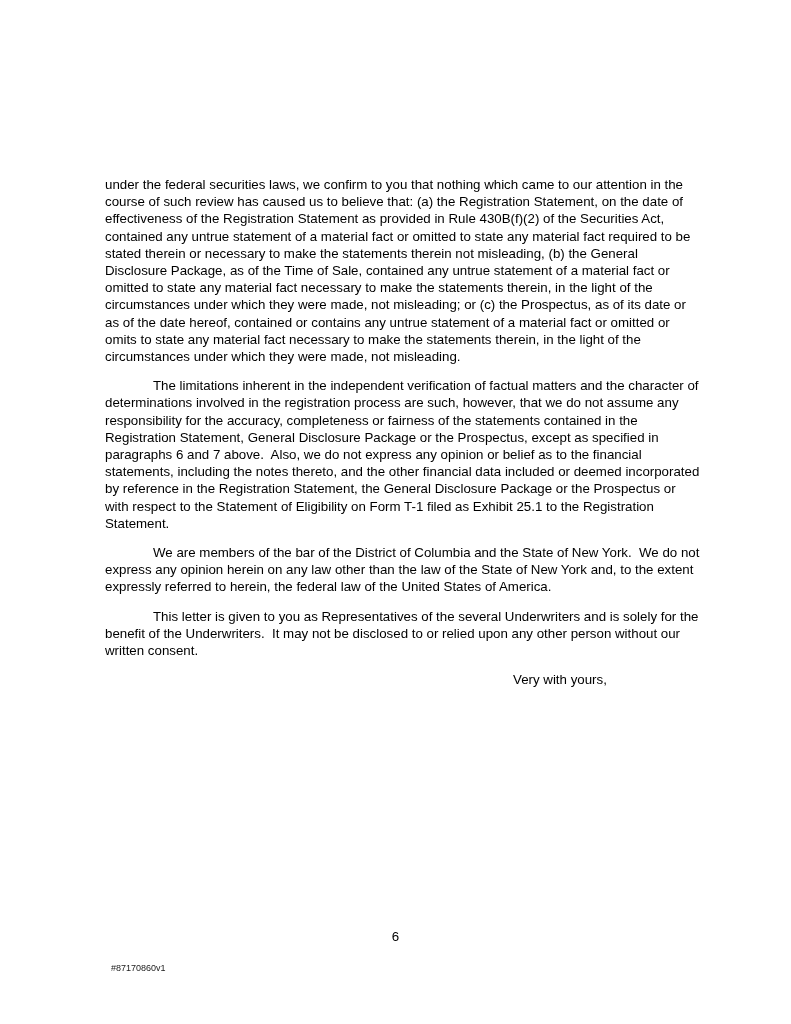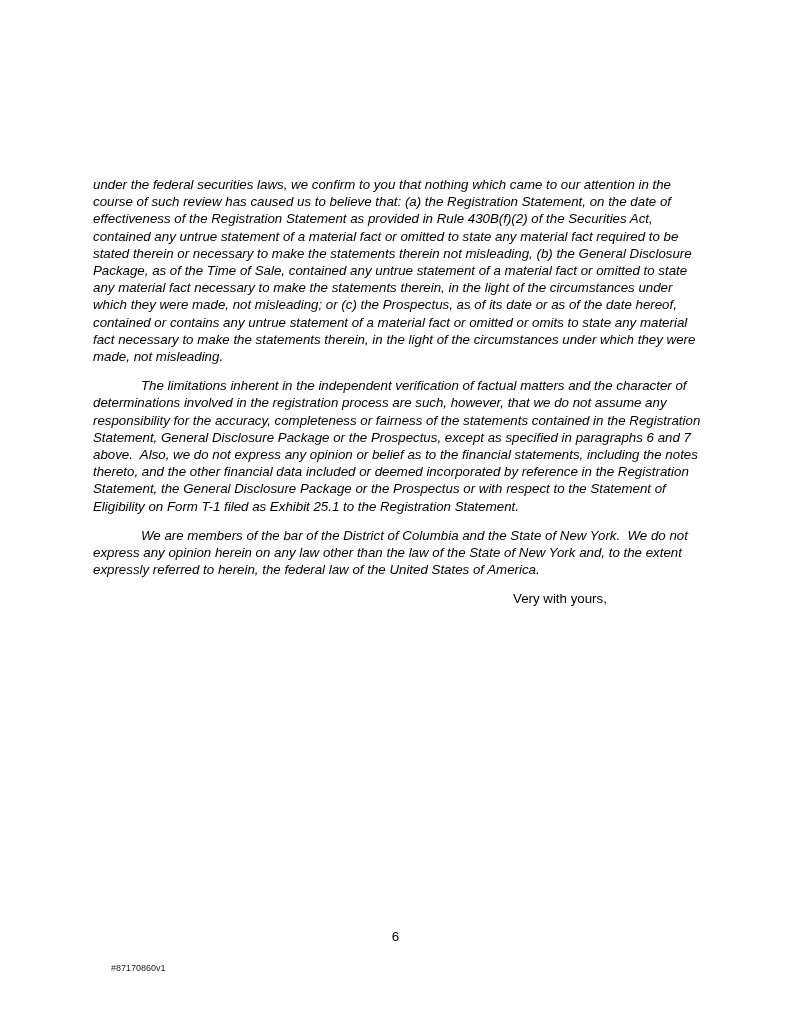--- a/index.html
+++ b/index.html
@@ -20,23 +20,22 @@
   .content {
     position: absolute;
     left: 93px;
     top: 176px;
     width: 608px;
     font-size: 13.3px;
     line-height: 17.2px;
     text-align: left;
   }
   .content p {
-    margin: 0 0 12px 0;
+    margin: 0 0 12px 12px;
     white-space: pre-wrap;
-    font-style: italic;
   }
   .content p.indented {
     text-indent: 48px;
   }
   .closing {
     margin-left: 420px;
     font-size: 13.3px;
     line-height: 17.2px;
   }
   .page-number {
@@ -60,20 +59,21 @@
 </style>
 </head>
 <body>
 
 <div class="page">
 
   <div class="content">
     <p>under the federal securities laws, we confirm to you that nothing which came to our attention in the course of such review has caused us to believe that: (a) the Registration Statement, on the date of effectiveness of the Registration Statement as provided in Rule 430B(f)(2) of the Securities Act, contained any untrue statement of a material fact or omitted to state any material fact required to be stated therein or necessary to make the statements therein not misleading, (b) the General Disclosure Package, as of the Time of Sale, contained any untrue statement of a material fact or omitted to state any material fact necessary to make the statements therein, in the light of the circumstances under which they were made, not misleading; or (c) the Prospectus, as of its date or as of the date hereof, contained or contains any untrue statement of a material fact or omitted or omits to state any material fact necessary to make the statements therein, in the light of the circumstances under which they were made, not misleading.</p>
     <p class="indented">The limitations inherent in the independent verification of factual matters and the character of determinations involved in the registration process are such, however, that we do not assume any responsibility for the accuracy, completeness or fairness of the statements contained in the Registration Statement, General Disclosure Package or the Prospectus, except as specified in paragraphs 6 and 7 above.  Also, we do not express any opinion or belief as to the financial statements, including the notes thereto, and the other financial data included or deemed incorporated by reference in the Registration Statement, the General Disclosure Package or the Prospectus or with respect to the Statement of Eligibility on Form T-1 filed as Exhibit 25.1 to the Registration Statement.</p>
     <p class="indented">We are members of the bar of the District of Columbia and the State of New York.  We do not express any opinion herein on any law other than the law of the State of New York and, to the extent expressly referred to herein, the federal law of the United States of America.</p>
+    <p class="indented">This letter is given to you as Representatives of the several Underwriters and is solely for the benefit of the Underwriters.  It may not be disclosed to or relied upon any other person without our written consent.</p>
 
     <div class="closing">Very with yours,</div>
   </div>
 
   <div class="page-number">6</div>
 
   <div class="doc-id">#87170860v1</div>
 
 </div>
 

